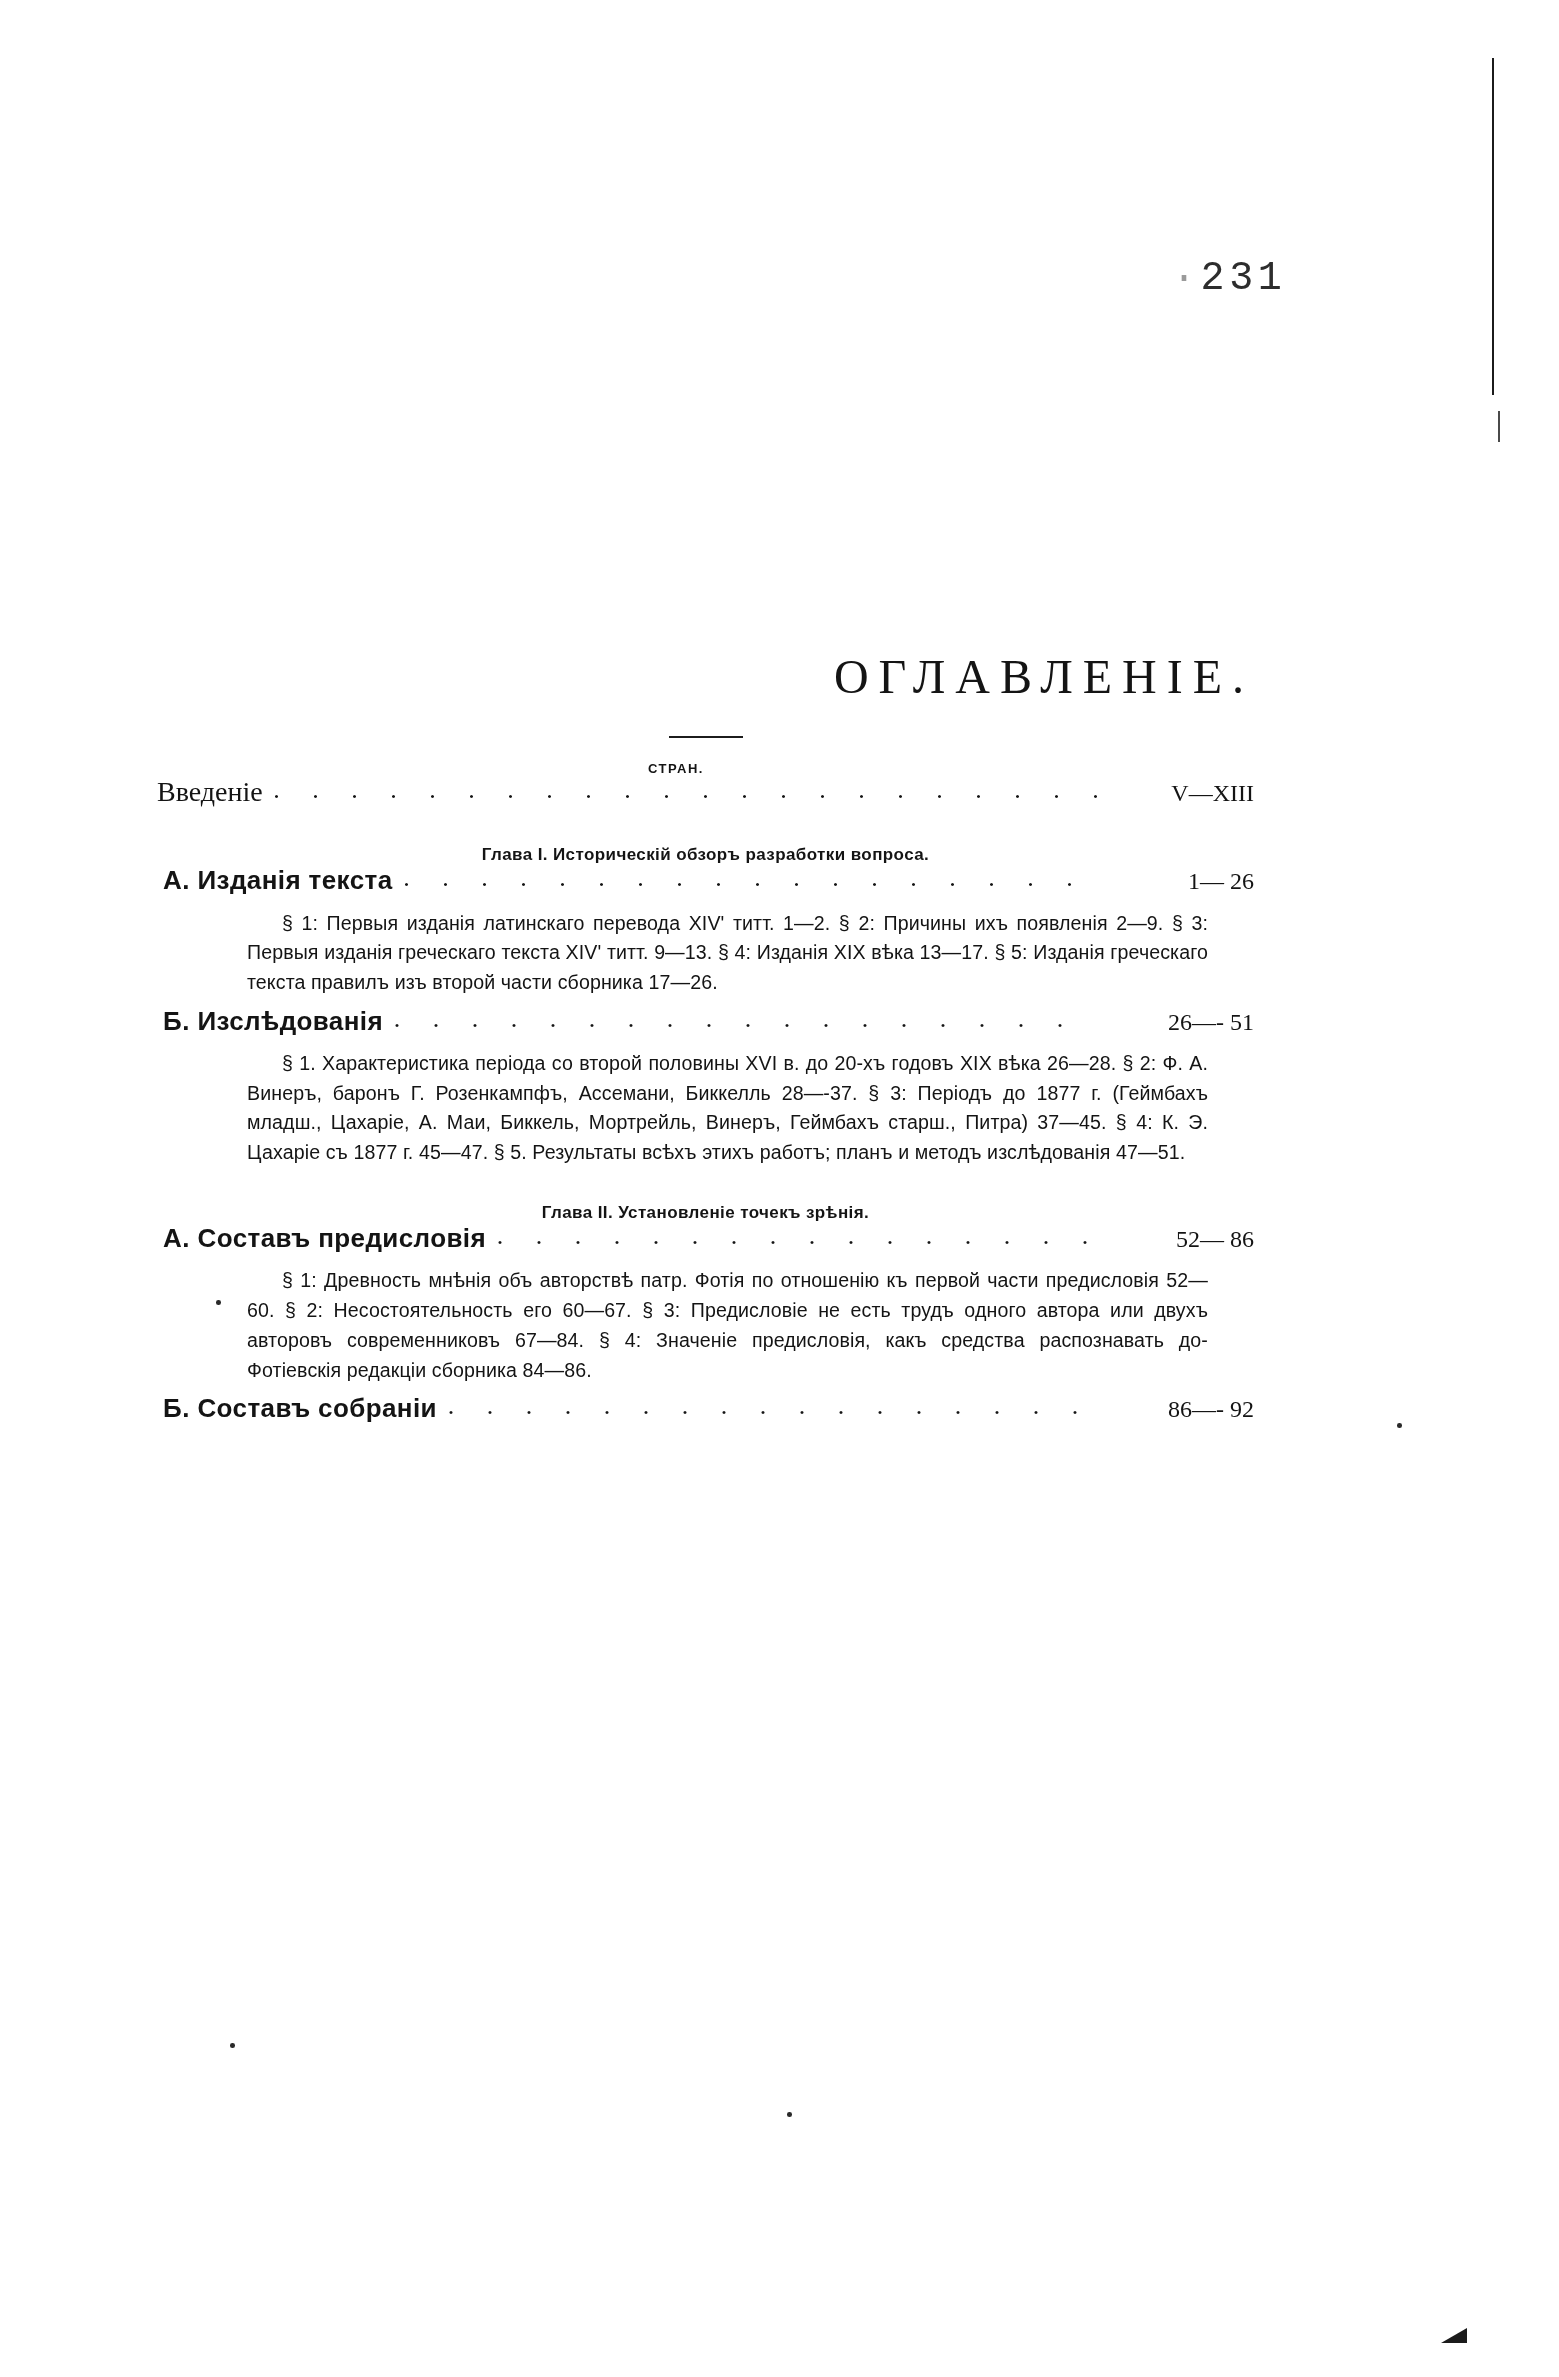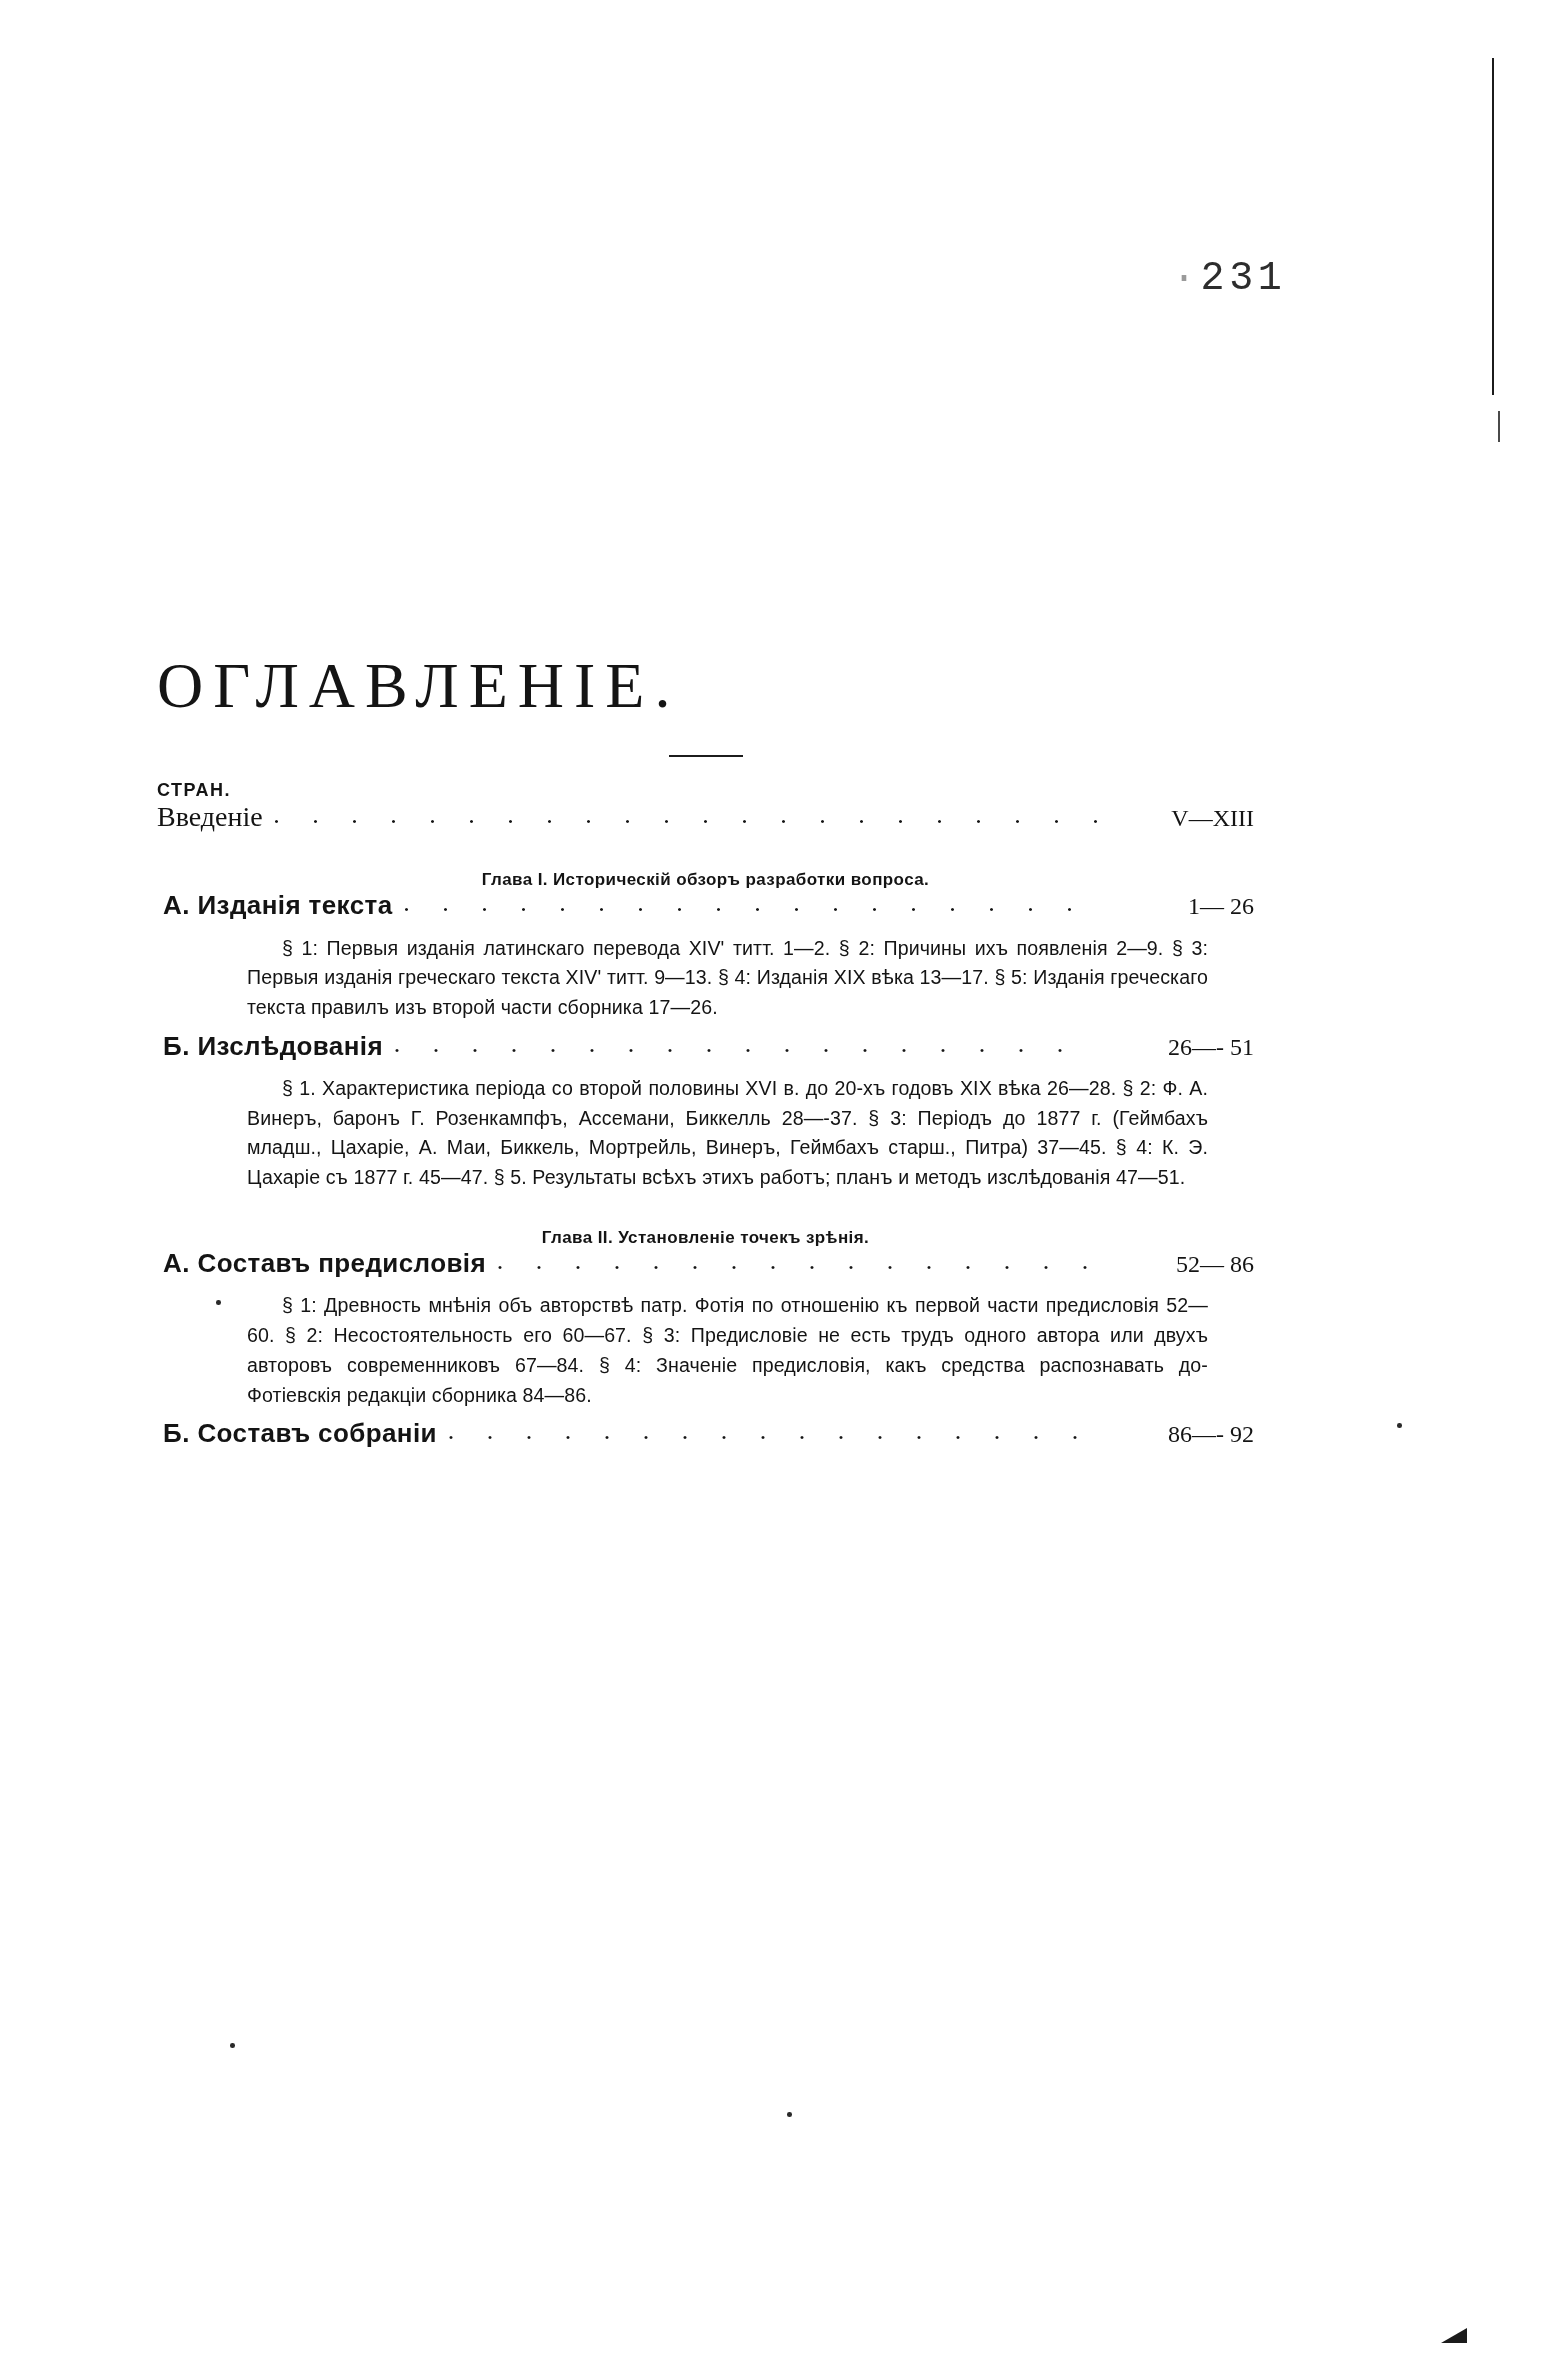--- a/index.html
+++ b/index.html
@@ -77,37 +77,37 @@
 
   .content {
     position: absolute;
     left: 157px;
     top: 637px;
     width: 1097px;
   }
 
   h1.doc-title {
     margin: 0;
-    font-size: 64px;
+    font-size: 48px;
     font-weight: normal;
     letter-spacing: 10px;
-    text-align: left;
+    text-align: right;
     font-family: "Liberation Serif", serif;
   }
 
   .rule {
     width: 74px;
     height: 2.3px;
     background: #1c1c1c;
     margin: 32px auto 0 auto;
   }
 
   .col-head {
-    text-align: left;
-    font-size: 18px;
+    text-align: center;
+    font-size: 13px;
     letter-spacing: 1.5px;
     margin: 23px 59px 0 0;
     font-family: "Liberation Sans", sans-serif;
     font-weight: bold;
   }
 
   
   .entry {
     display: flex;
     align-items: baseline;

